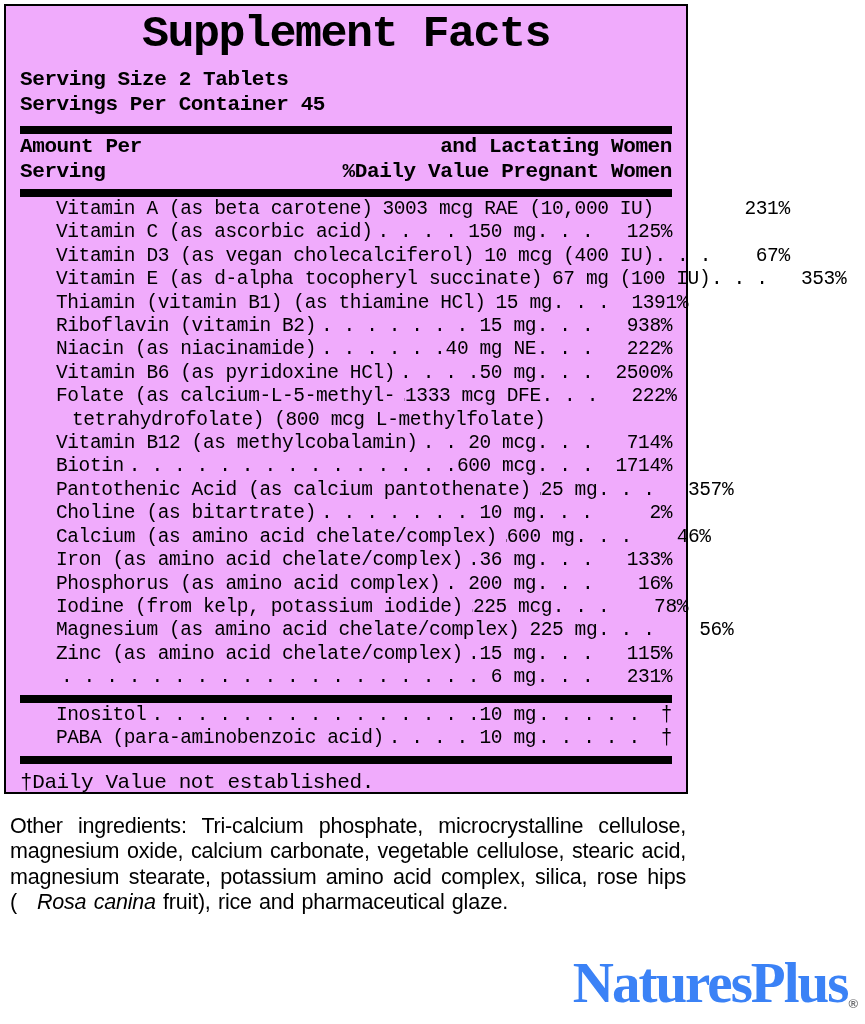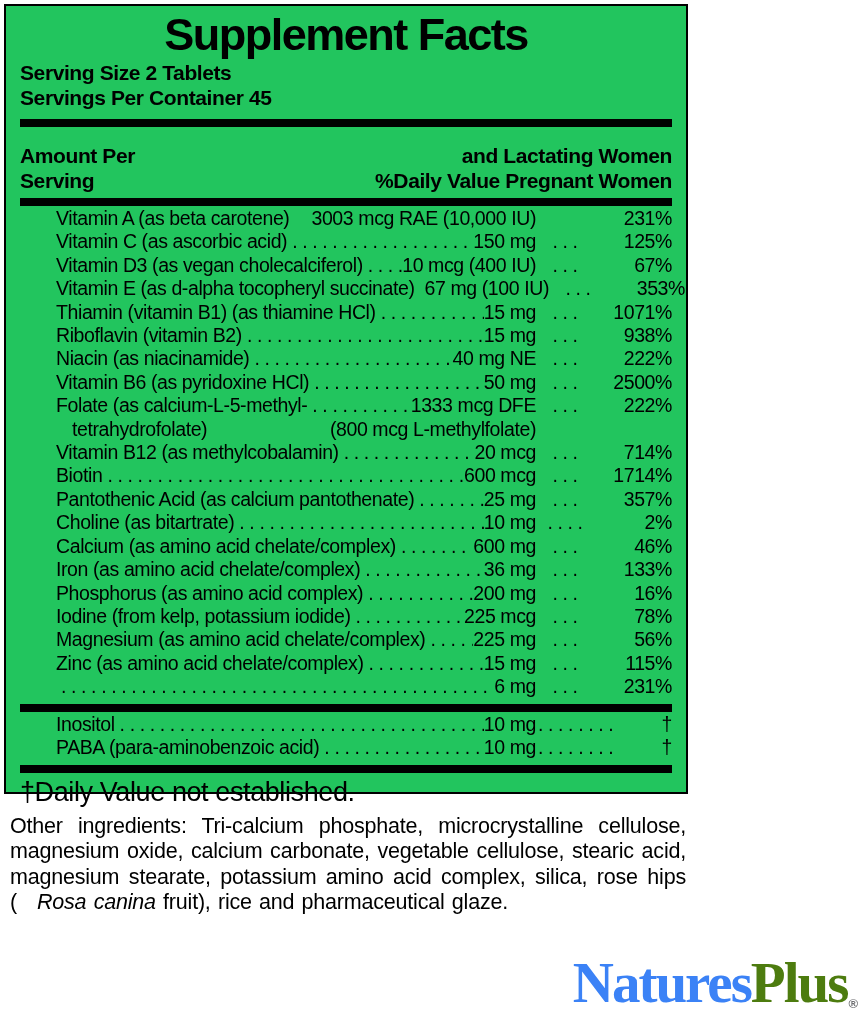--- a/index.html
+++ b/index.html
@@ -2,57 +2,57 @@
 <html><head>
 <meta charset="utf-8">
 <style>
   * { margin:0; padding:0; box-sizing:border-box; }
   html,body { width:865px; height:1024px; background:#fff; color:#000;
     font-family:"Liberation Sans", sans-serif; position:relative; overflow:hidden; }
 
   
   .panel {
     position:absolute; left:4px; top:4px; width:684px; height:790px;
-    border:2px solid #000; background:#22c55e; padding:0 14px;
+    border:2px solid #000; background:#f0abfc; padding:0 14px;font-family:Liberation Mono, monospace;
   }
   .panel-title {
     font-size:45px; line-height:50px; font-weight:800; letter-spacing:-1.5px;
     text-align:center; margin-top:4px;
   }
   .serving-line {
     font-size:21px; line-height:25px; font-weight:700; letter-spacing:-0.4px;
   }
-  .serving-block { }
+  .serving-block { margin-top:7px; }
   .bar { height:8px; background:#000; }
   .bar1 { margin-top:9px; }
   .bar2 { margin-top:5px; }
   .bar3 { margin-top:5px; }
   .bar4 { margin-top:6px; }
   .colhead {
     display:flex; justify-content:space-between; align-items:flex-start;
     font-weight:700; font-size:21px; line-height:25px; letter-spacing:-0.4px;
-    margin-top:16px;
+    margin-top:0;
   }
   .colhead .right { text-align:right; }
 
   
   .rows { margin-top:1px;margin-left:36px; }
   .frow {
     display:flex; align-items:baseline;
     font-size:19.5px; line-height:23.4px; letter-spacing:-0.4px; white-space:nowrap;
   }
   .fname { flex:0 0 auto; }
   .frow.indent .fname { padding-left:16px; }
   .fleader { flex:1 1 0; overflow:hidden; white-space:nowrap; padding:0 5px; }
   .famt { flex:0 0 auto; text-align:right; }
   .fmid { flex:0 0 auto; width:58px; text-align:center; overflow:hidden; }
   .fpct { flex:0 0 auto; width:78px; text-align:right; }
   .frow.extra .fmid { width:116px; text-align:left; padding-left:2px; }
   .frow.extra .fpct { width:20px; }
-  .footnote { font-size:27px; line-height:26px; letter-spacing:-0.4px; margin-top:6px; }
+  .footnote { font-size:21px; line-height:26px; letter-spacing:-0.4px; margin-top:6px; }
 
   
   .other-ing {
     position:absolute; left:10px; top:814px; width:676px;
     font-size:21.5px; line-height:25.3px; letter-spacing:-0.2px; word-spacing:1.5px;
     text-align:justify;
   }
   .other-ing i { font-style:italic;margin-left:20px; }
 
   
@@ -122,21 +122,21 @@
         <span class="fleader"></span>
         <span class="famt">67 mg (100 IU)</span>
         <span class="fmid">. . .</span>
         <span class="fpct">353%</span>
       </div>
       <div class="frow">
         <span class="fname">Thiamin (vitamin B1) (as thiamine HCl)</span>
         <span class="fleader">. . . . . . . . . . . . . . . . . . . . . . . . . . . . . . . . . . . . . . . . . . . . . . . . . . . . . . . . . . . . . . . . . . . . . . . . . . . . . . . . </span>
         <span class="famt">15 mg</span>
         <span class="fmid">. . .</span>
-        <span class="fpct">1071%</span>
+        <span class="fpct">1391%</span>
       </div>
       <div class="frow">
         <span class="fname">Riboflavin (vitamin B2)</span>
         <span class="fleader">. . . . . . . . . . . . . . . . . . . . . . . . . . . . . . . . . . . . . . . . . . . . . . . . . . . . . . . . . . . . . . . . . . . . . . . . . . . . . . . . </span>
         <span class="famt">15 mg</span>
         <span class="fmid">. . .</span>
         <span class="fpct">938%</span>
       </div>
       <div class="frow">
         <span class="fname">Niacin (as niacinamide)</span>
@@ -263,13 +263,13 @@
       </div>
     </div>
 
   <div class="bar bar4"></div>
 
   <div class="footnote">†Daily Value not established.</div>
 </div>
 
 <p class="other-ing"><span>Other ingredients: Tri-calcium phosphate, microcrystalline cellulose, magnesium oxide, calcium carbonate, vegetable cellulose, stearic acid, magnesium stearate, potassium amino acid complex, silica, rose hips (</span><i>Rosa canina</i><span> fruit), rice and pharmaceutical glaze.</span></p>
 
-<div class="brand"><span class="b1" style="color: #3b82f6;">Natures</span><span class="b2" style="color: #4d7c0f;">Plus</span><span class="reg">®</span></div>
+<div class="brand"><span class="b1" style="color: #3b82f6;">Natures</span><span class="b2" style="color: #3b82f6;">Plus</span><span class="reg">®</span></div>
 
 </body></html>

